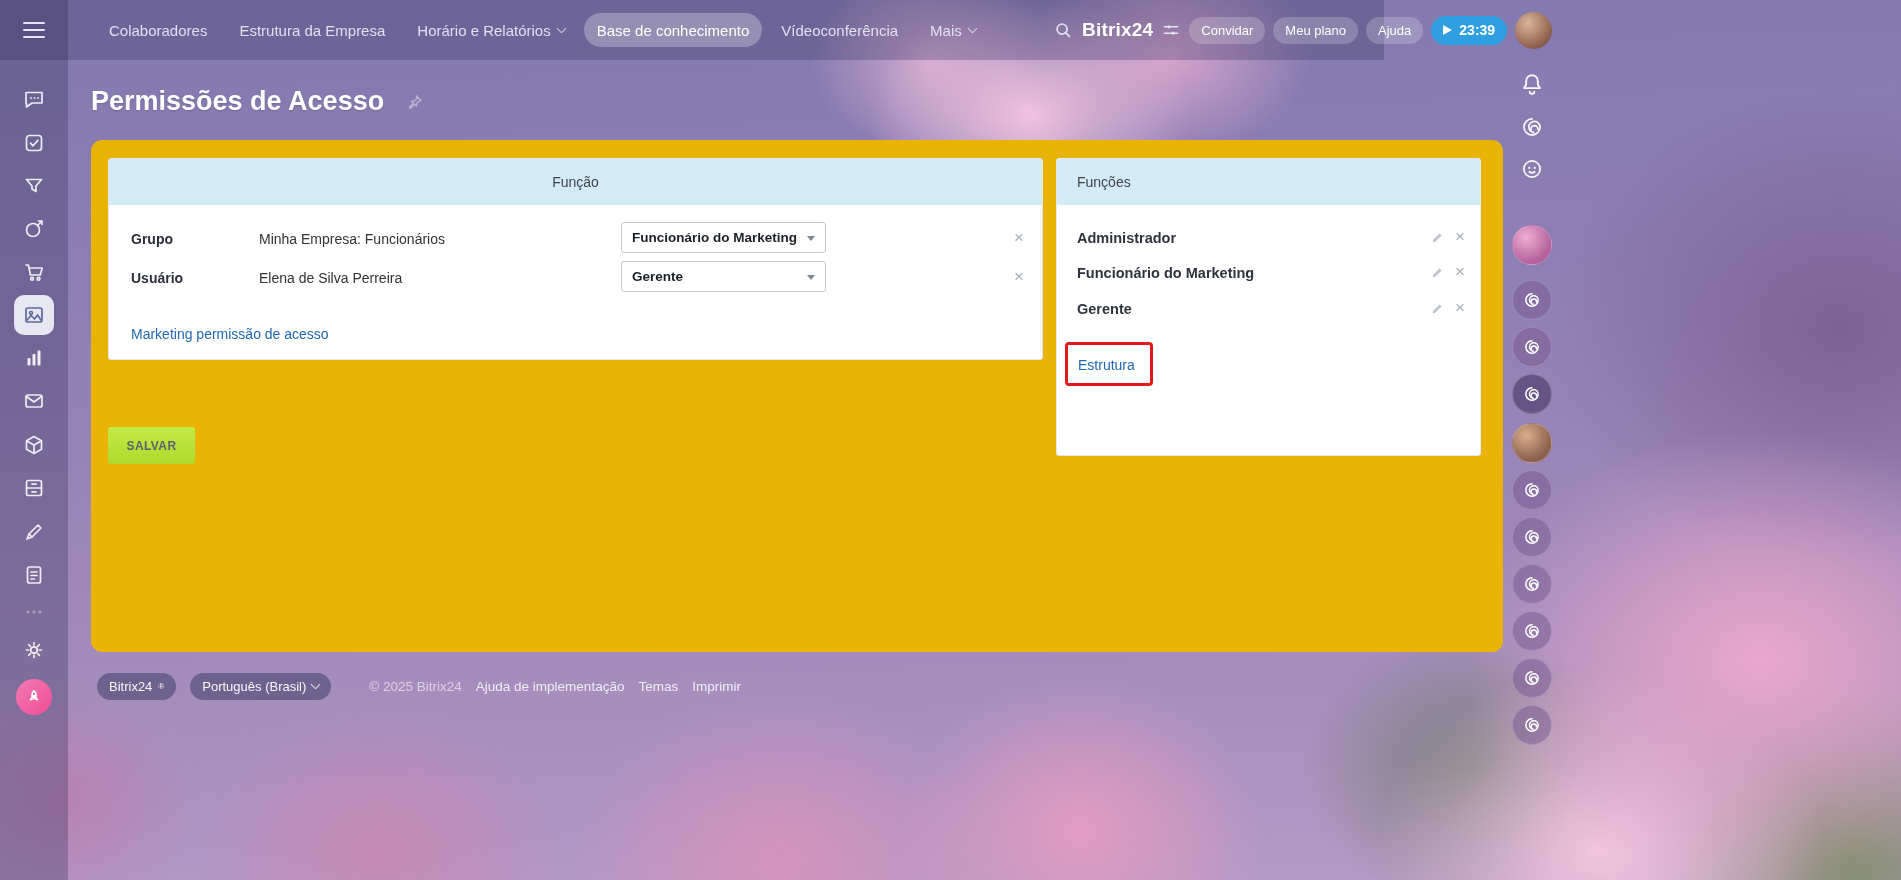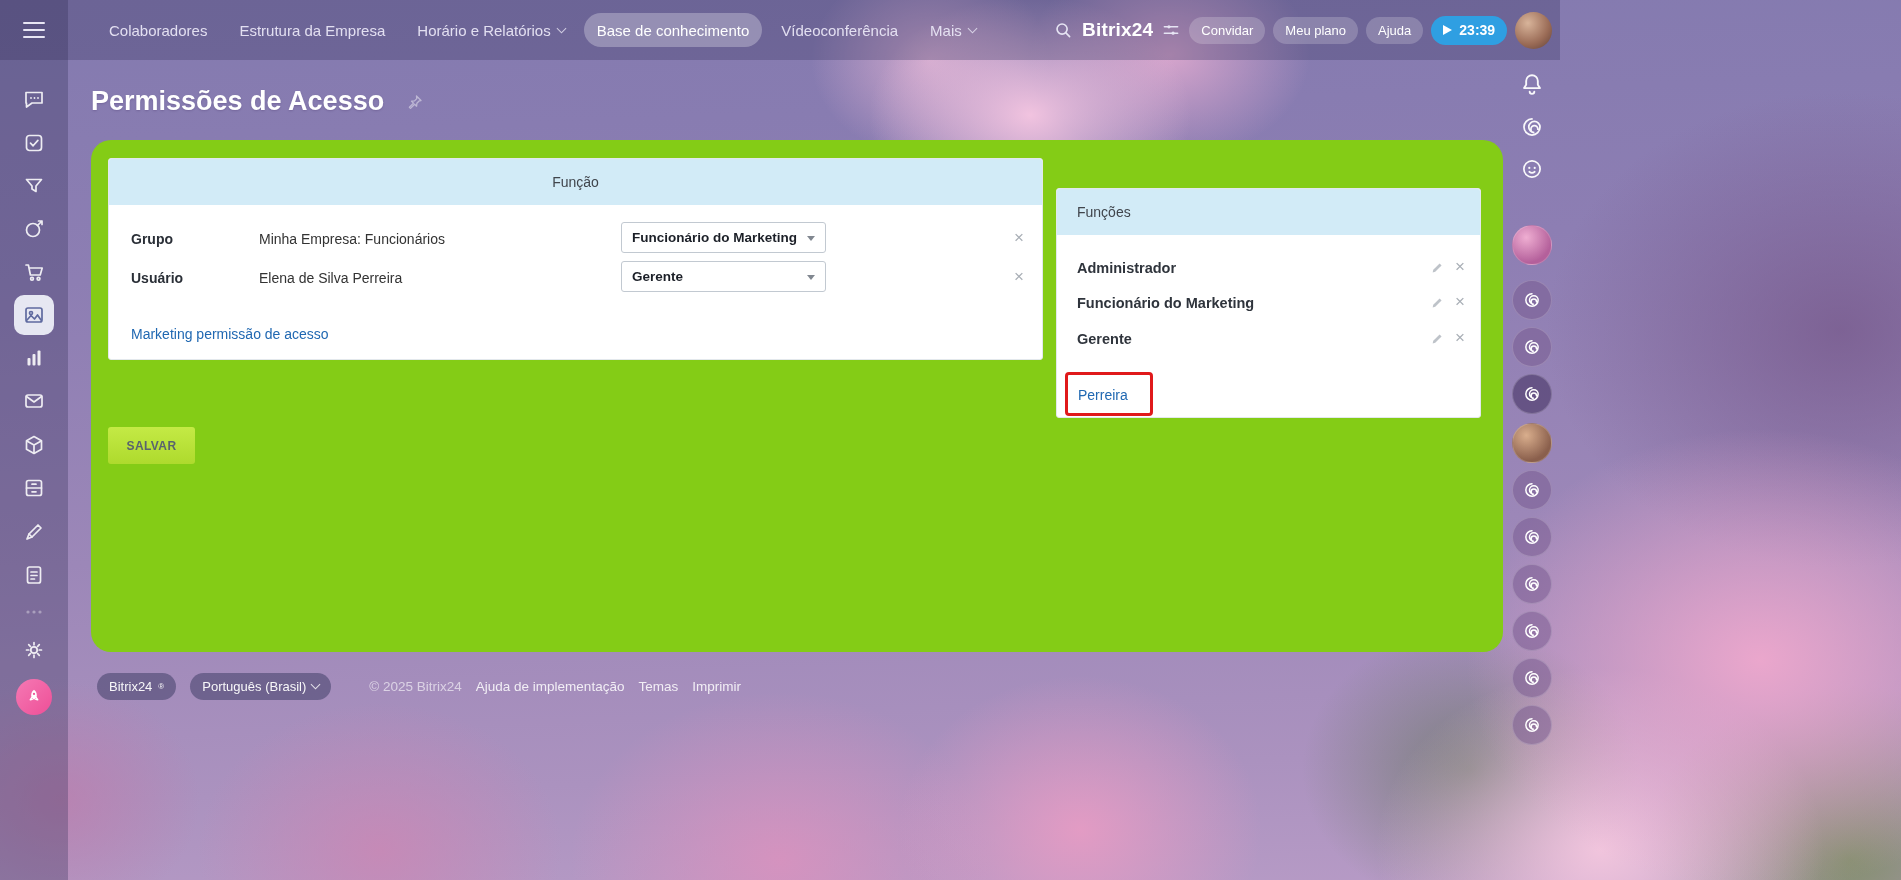--- a/index.html
+++ b/index.html
@@ -17,21 +17,21 @@
     radial-gradient(260px 220px at 1080px 830px, rgba(232,156,196,.9), rgba(232,156,196,0) 70%),
     radial-gradient(300px 240px at 780px 860px, rgba(219,146,190,.85), rgba(219,146,190,0) 70%),
     radial-gradient(260px 210px at 380px 850px, rgba(203,135,180,.8), rgba(203,135,180,0) 70%),
     radial-gradient(200px 170px at 60px 800px, rgba(190,125,172,.7), rgba(190,125,172,0) 70%),
     radial-gradient(420px 340px at 1840px 330px, rgba(118,88,138,.75), rgba(118,88,138,0) 70%),
     radial-gradient(240px 200px at 1470px 770px, rgba(86,112,74,.55), rgba(86,112,74,0) 70%),
     linear-gradient(178deg, #837aaf 0%, #8d7eb3 30%, #9c87b8 60%, #ab92bf 85%, #b79bc6 100%);
   }
 
   
-  .topbar { position:absolute; left:0; top:0; width:1560px; height:60px; background:rgba(58,56,100,.32); }
+  .topbar { position:absolute; left:0; top:0; width:1384px; height:60px; background:rgba(58,56,100,.32); }
   .topnav { position:absolute; left:96px; top:13px; height:34px; display:flex; align-items:center; gap:6px; }
   .nav-item { display:flex; align-items:center; height:34px; padding:0 13px; border-radius:18px;
     color:rgba(233,230,245,.95); font-size:15px; cursor:pointer; white-space:nowrap; }
   .nav-item.active { background:rgba(255,255,255,.28); color:#fff; }
   .chev { width:7px; height:7px; border-right:1.5px solid rgba(233,230,245,.8); border-bottom:1.5px solid rgba(233,230,245,.8);
     transform:rotate(45deg); margin:-3px 0 0 7px; }
   .top-right { position:absolute; left:1052px; top:0; height:60px; display:flex; align-items:center; gap:8px; }
   .brand { color:#fff; font-size:19px; font-weight:bold; letter-spacing:.2px; cursor:pointer; }
   .pill { height:27px; display:flex; align-items:center; padding:0 12px; border-radius:14px;
     background:rgba(255,255,255,.20); color:#fff; font-size:13px; cursor:pointer; white-space:nowrap; }
@@ -50,33 +50,33 @@
     border-radius:10px; display:flex; align-items:center; justify-content:center; cursor:pointer; }
   .launch { position:absolute; left:16px; top:679px; width:36px; height:36px; border-radius:50%;
     background:linear-gradient(135deg,#f579b4,#ee4f97); display:flex; align-items:center; justify-content:center; cursor:pointer; }
 
   
   .page-title { position:absolute; left:91px; top:86px; color:#fff; font-size:27px; font-weight:bold;
     display:flex; align-items:center; gap:22px; text-shadow:0 1px 2px rgba(60,40,90,.25); }
   .pin { opacity:.6; cursor:pointer; }
 
   
-  .card { position:absolute; left:91px; top:140px; width:1412px; height:512px; background:#84cc16; border-radius:20px; }
+  .card { position:absolute; left:91px; top:140px; width:1412px; height:512px; background:#eab308; border-radius:11px; }
   .tbl { position:absolute; left:17px; top:18px; width:935px; height:202px; border:1px solid #e3e8ec; border-radius:3px; background:#fff; }
   .panel-head { position:absolute; left:0; top:0; right:0; height:46px; background:#d2ebf7; display:flex; align-items:center;
     justify-content:center; font-size:14px; color:#40454c; border-radius:2px 2px 0 0; }
   .panel-head.left-align { justify-content:flex-start; padding-left:20px; }
   .cell { position:absolute; font-size:14px; color:#333; white-space:nowrap; }
   .cell.b { font-weight:bold; color:#2a2f37; }
   .dropdown { position:absolute; left:512px; width:205px; height:31px; border:1px solid #c2c9d1; border-radius:3px; background:#fff;
     display:flex; align-items:center; padding:0 30px 0 10px; font-size:13.5px; font-weight:bold; color:#1b1f27; cursor:pointer; white-space:nowrap; }
   .dropdown::after { content:""; position:absolute; right:10px; top:13px; border:4.5px solid transparent; border-top:5.5px solid #818790; }
   .xbtn { position:absolute; font-size:17px; line-height:1; color:#a9afb6; cursor:pointer; }
   .add-link { position:absolute; font-size:14px; color:#2068b2; cursor:pointer; text-decoration:none; white-space:nowrap; }
-  .roles { position:absolute; left:965px; top:18px; width:425px; height:230px; border:1px solid #e3e8ec; border-radius:3px; background:#fff;margin-top:30px; }
+  .roles { position:absolute; left:965px; top:18px; width:425px; height:298px; border:1px solid #e3e8ec; border-radius:3px; background:#fff; }
   .role-name { position:absolute; left:20px; font-size:14.5px; font-weight:bold; color:#2f343c; white-space:nowrap; }
   .mini { position:absolute; cursor:pointer; opacity:.85; }
   .annotation { position:absolute; left:8px; top:183px; width:88px; height:44px; border:3px solid #e0191b; border-radius:4px; }
   .save { position:absolute; left:17px; top:287px; width:87px; height:37px; border:none; border-radius:3px;
     background:linear-gradient(#c4ea45,#aeda2d); color:#59636e; font-size:12px; font-weight:bold; font-family:inherit;
     letter-spacing:.4px; cursor:pointer; }
 
   
   .footer { position:absolute; left:97px; top:672px; height:28px; display:flex; align-items:center; gap:14px; }
   .fpill { height:27px; display:flex; align-items:center; padding:0 12px; border-radius:14px; background:rgba(44,46,86,.45);
@@ -301,21 +301,21 @@
         </svg>
       <span class="xbtn" style="left:398px; top:104px">×</span>
 
       <span class="role-name" style="top:142px">Gerente</span>
       <svg class="mini" style="left:374px; top:143px" width="13" height="13" viewBox="0 0 16 16">
           <path d="M2 14l.8-3.2L10.6 3l2.4 2.4-7.8 7.8L2 14z" fill="#b3b9c0"></path>
         </svg>
       <span class="xbtn" style="left:398px; top:140px">×</span>
 
       <div class="annotation"></div>
-      <a class="add-link" style="left:21px; top:198px">Perreira</a>
+      <a class="add-link" style="left:21px; top:198px">Estrutura</a>
     </aside>
 
     <button class="save">SALVAR</button>
   </main>
 
   <footer class="footer">
     <span class="fpill">
         <span>Bitrix24</span>
         <sup>®</sup>
       </span>

